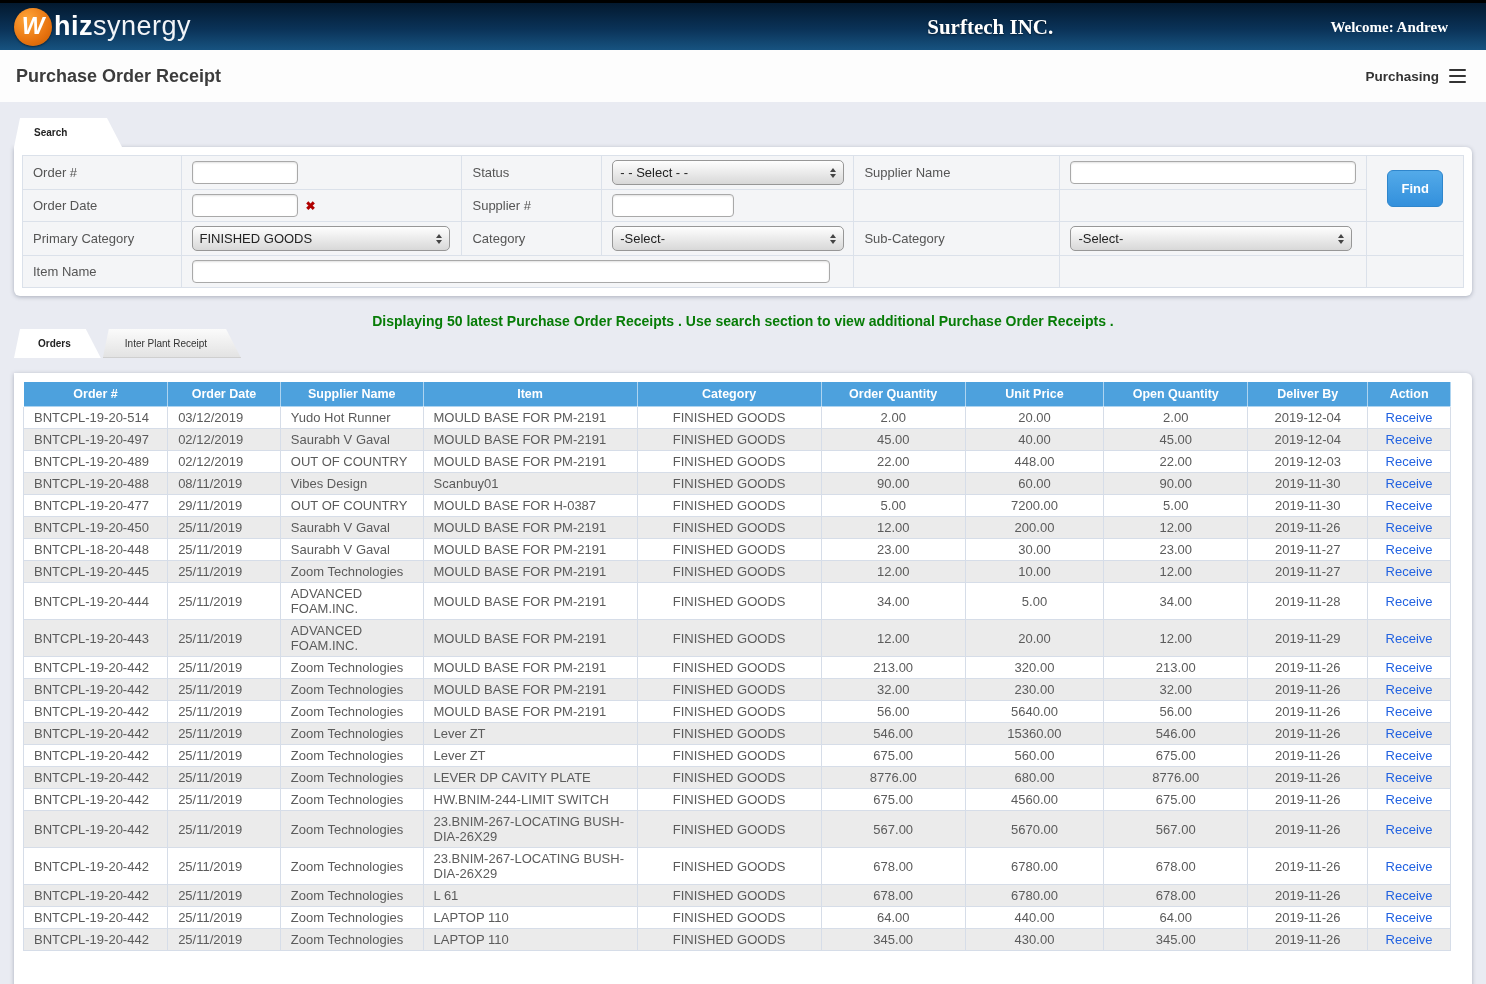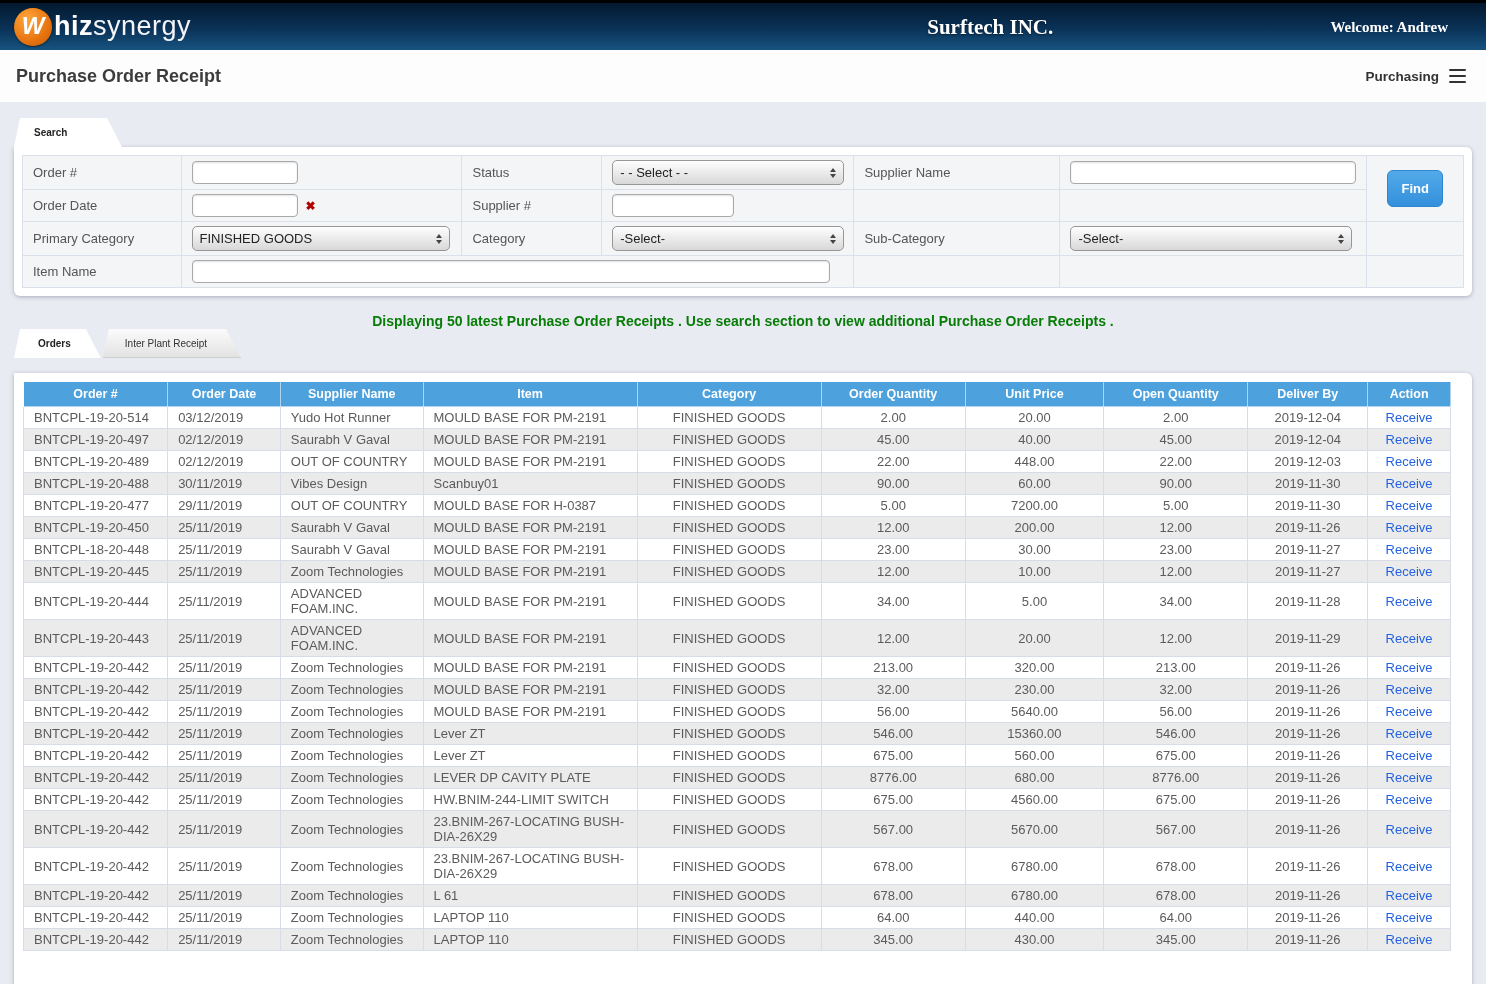--- a/index.html
+++ b/index.html
@@ -255,21 +255,21 @@
           <td class="c3">MOULD BASE FOR PM-2191</td>
           <td class="c4 ctr">FINISHED GOODS</td>
           <td class="c5 ctr">22.00</td>
           <td class="c6 ctr">448.00</td>
           <td class="c7 ctr">22.00</td>
           <td class="c8 ctr">2019-12-03</td>
           <td class="ctr"><span class="link">Receive</span></td>
         </tr>
         <tr>
           <td class="c0">BNTCPL-19-20-488</td>
-          <td class="c1">30/11/2019</td>
+          <td class="c1">08/11/2019</td>
           <td class="c2">Vibes Design</td>
           <td class="c3">Scanbuy01</td>
           <td class="c4 ctr">FINISHED GOODS</td>
           <td class="c5 ctr">90.00</td>
           <td class="c6 ctr">60.00</td>
           <td class="c7 ctr">90.00</td>
           <td class="c8 ctr">2019-11-30</td>
           <td class="ctr"><span class="link">Receive</span></td>
         </tr>
         <tr>

